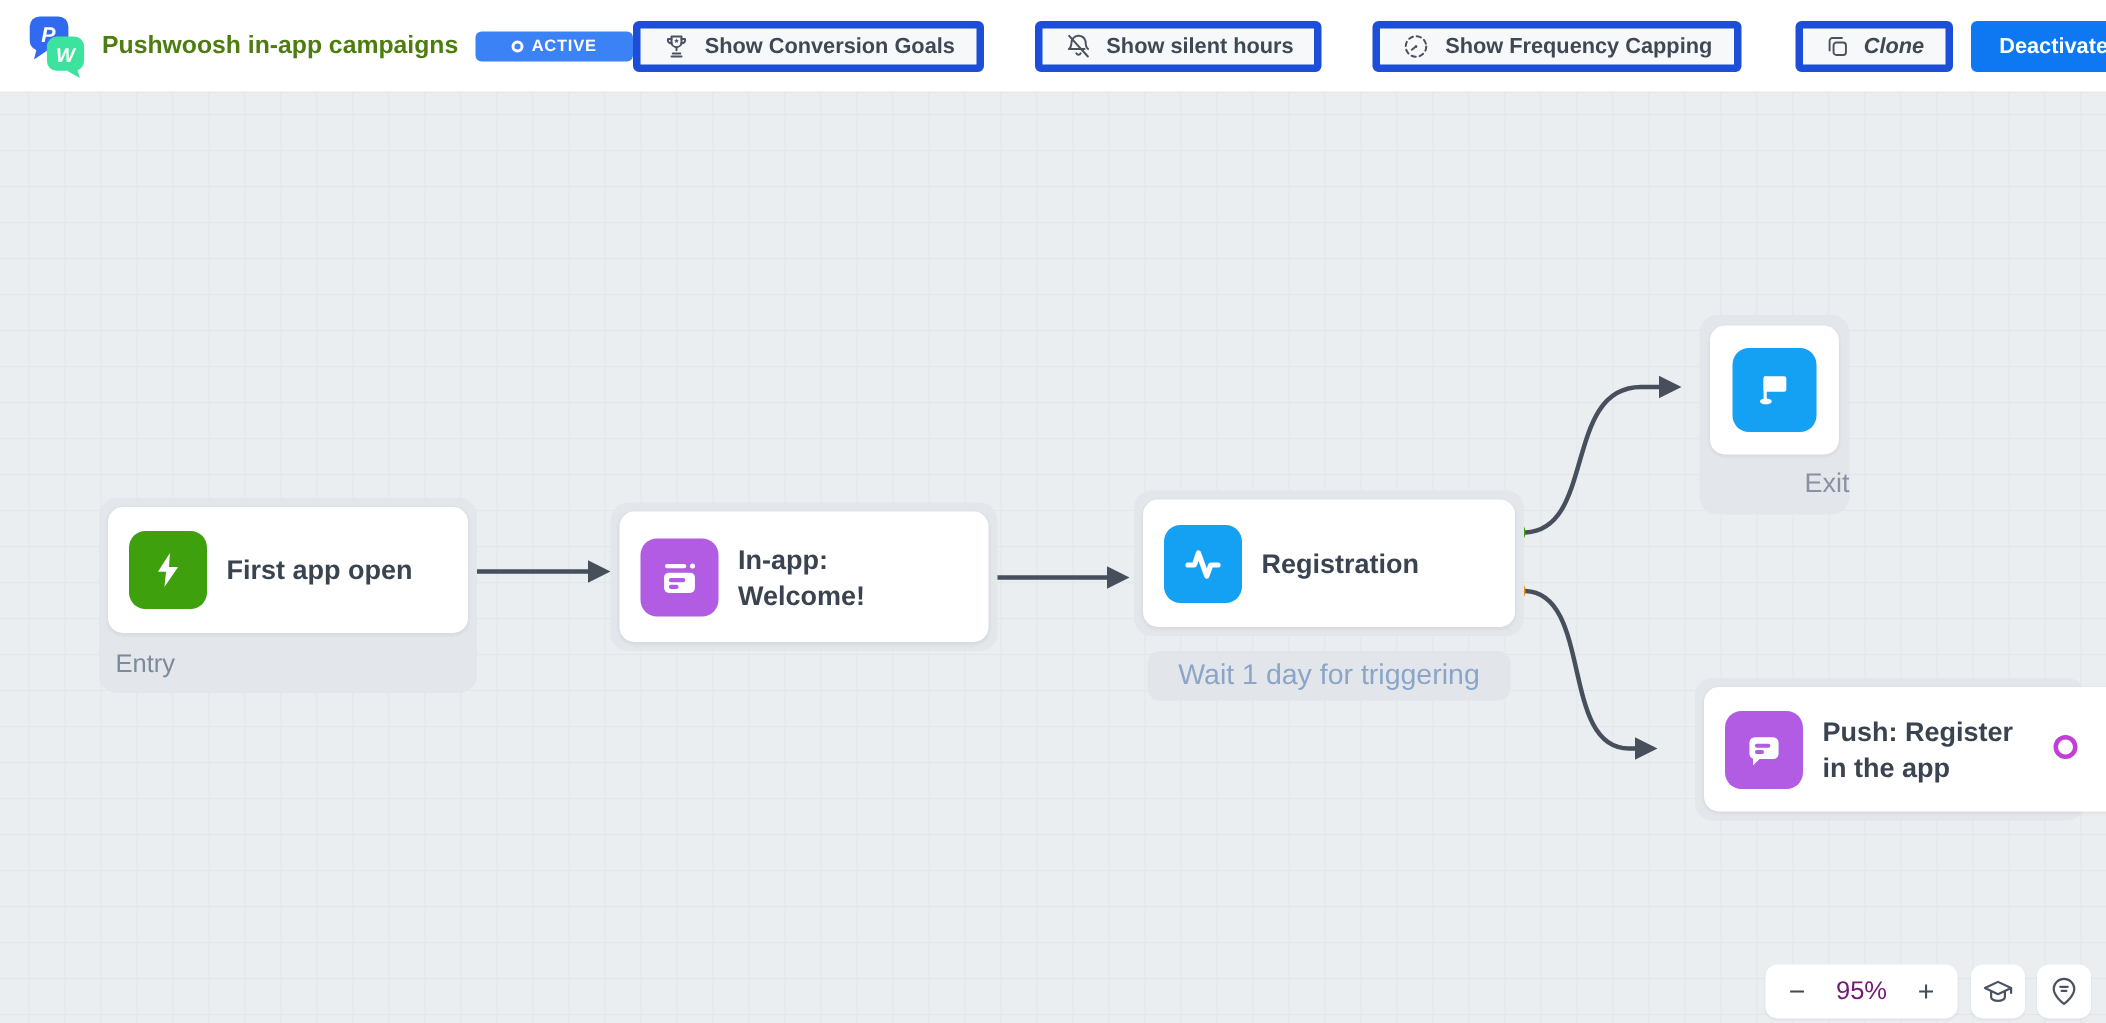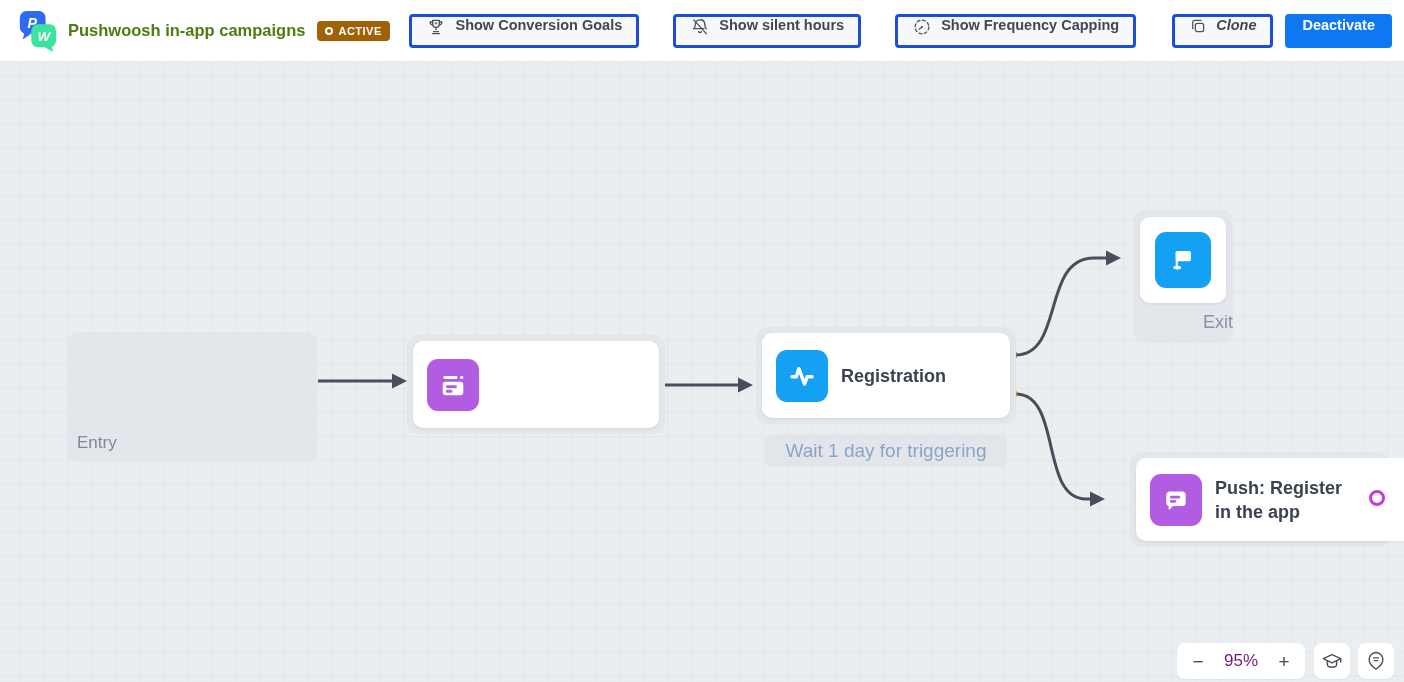--- a/index.html
+++ b/index.html
@@ -11,28 +11,28 @@
   }
   
   .header {
     height:62px; background:#ffffff; border-bottom:1px solid #e7e9ec;
     display:flex; align-items:center; padding:0 12px 0 16px;
     position:relative; z-index:5;
   }
   .logo { width:42px; height:44px; flex:none; }
   .app-title { font-size:16.5px; font-weight:bold; color:#4d7c0f; margin:0 12px 0 10px; white-space:nowrap; }
   .badge {
-    background:#a16207; color:#fff; font-size:11px; font-weight:bold;
-    letter-spacing:.5px; border-radius:4px; padding:4px 8px;
+    background:#3b82f6; color:#fff; font-size:11px; font-weight:bold;
+    letter-spacing:.5px; border-radius:4px; padding:4px 24px;
     display:inline-flex; align-items:center; gap:5px;
   }
   .badge-dot { width:8px; height:8px; border:2px solid #fff; border-radius:50%; display:inline-block; }
   .hbtn {
-    height:34px; display:inline-flex; gap:9px; padding:0 14px;
-    background:#f7f8f9; border:3px solid #1d4ed8; border-radius:4px;
+    height:34px; display:inline-flex; align-items:center; gap:9px; padding:0 14px;
+    background:#f7f8f9; border:5px solid #1d4ed8; border-radius:4px;
     font-family:inherit; font-size:14.5px; font-weight:600; color:#3f4855; cursor:pointer;
     white-space:nowrap;
   }
   .hbtn svg { flex:none; }
   .hbtn.first { margin-left:auto; }
   .hbtn + .hbtn { margin-left:34px; }
   .hbtn.clone { margin-left:36px;font-style:italic; }
   .hbtn.primary {
     margin-left:12px; background:#0d78f2; border-color:#0d78f2; color:#fff;
   }
@@ -174,34 +174,46 @@
       <polygon points="1106,188.5 1121,196 1106,203.5"></polygon>
       <polygon points="1090,429.5 1105,437 1090,444.5"></polygon>
     </g>
     <circle cx="310" cy="319" r="7.5" fill="#474f5c"></circle>
     <circle cx="656" cy="323" r="7.5" fill="#474f5c"></circle>
     <circle cx="1009" cy="293" r="8" fill="#3da10b"></circle>
     <circle cx="1009" cy="332" r="8" fill="#ef8b0e"></circle>
   </svg>
 
   <div class="halo" style="left:66px;top:270px;width:252px;height:130px;">
+    <div class="card" style="width:240px;height:84px;">
+      <div class="node-icon icon-green">
+        <svg width="26" height="26" viewBox="0 0 24 24">
+          <path d="M13.2 1.5 L5.8 13 H10.8 L9.8 22.5 L18.2 10.2 H12.6 Z" fill="#fff"></path>
+        </svg>
+      </div>
+      <div class="node-title">First app open</div>
+    </div>
     <div class="group-label">Entry</div>
   </div>
 
   <div class="halo" style="left:407px;top:273px;width:258px;height:99px;">
     <div class="card" style="width:246px;height:87px;">
       <div class="node-icon icon-purple">
         <svg width="36" height="36" viewBox="0 0 56 56">
           <rect x="13" y="14" width="22" height="4.5" rx="2.2" fill="#fff"></rect>
           <circle cx="41.5" cy="16.2" r="2.6" fill="#fff"></circle>
           <rect x="12" y="23" width="32" height="21" rx="5" fill="#fff"></rect>
           <rect x="17" y="28.5" width="17" height="4.5" rx="2.2" fill="#b15ce2"></rect>
           <rect x="17" y="35.5" width="10" height="4.5" rx="2.2" fill="#b15ce2"></rect>
         </svg>
       </div>
+      <div>
+        <div class="node-title">In-app:</div>
+        <div class="node-title">Welcome!</div>
+      </div>
     </div>
   </div>
 
   <div class="halo" style="left:756px;top:265px;width:260px;height:97px;">
     <div class="card" style="width:248px;height:85px;">
       <div class="node-icon icon-blue">
         <svg width="32" height="32" viewBox="0 0 24 24" fill="none" stroke="#fff" stroke-width="2.6" stroke-linecap="round" stroke-linejoin="round">
           <path d="M4.5 12.5h3.2l2-6 4.2 11.5 2-5.5h3.6"></path>
         </svg>
       </div>

